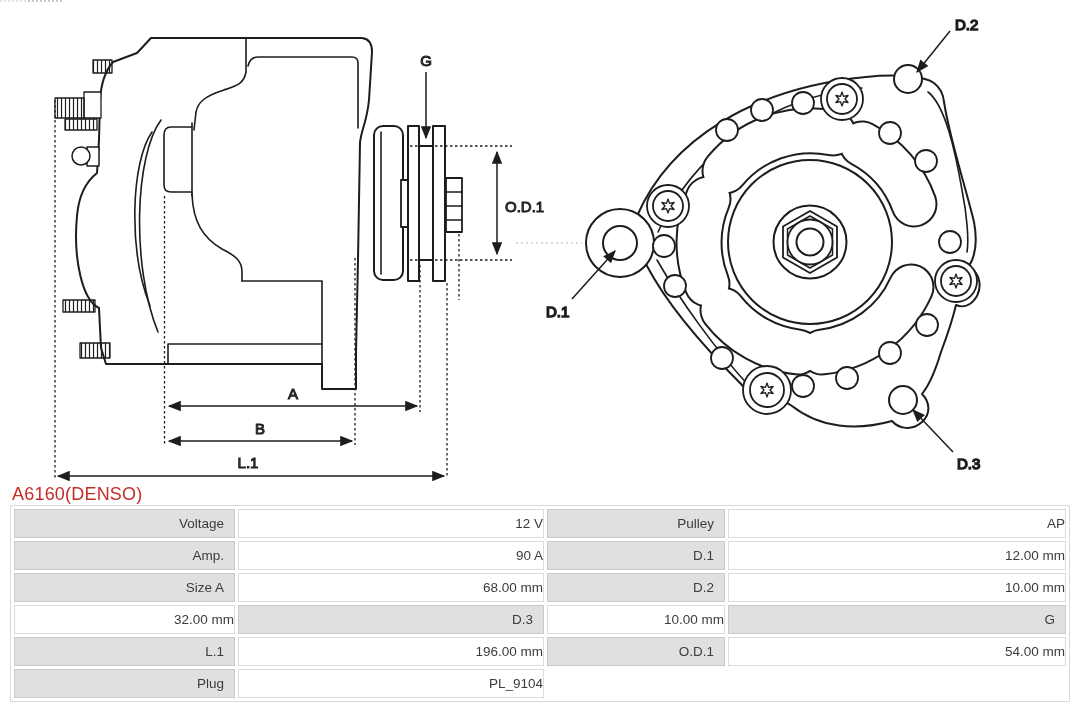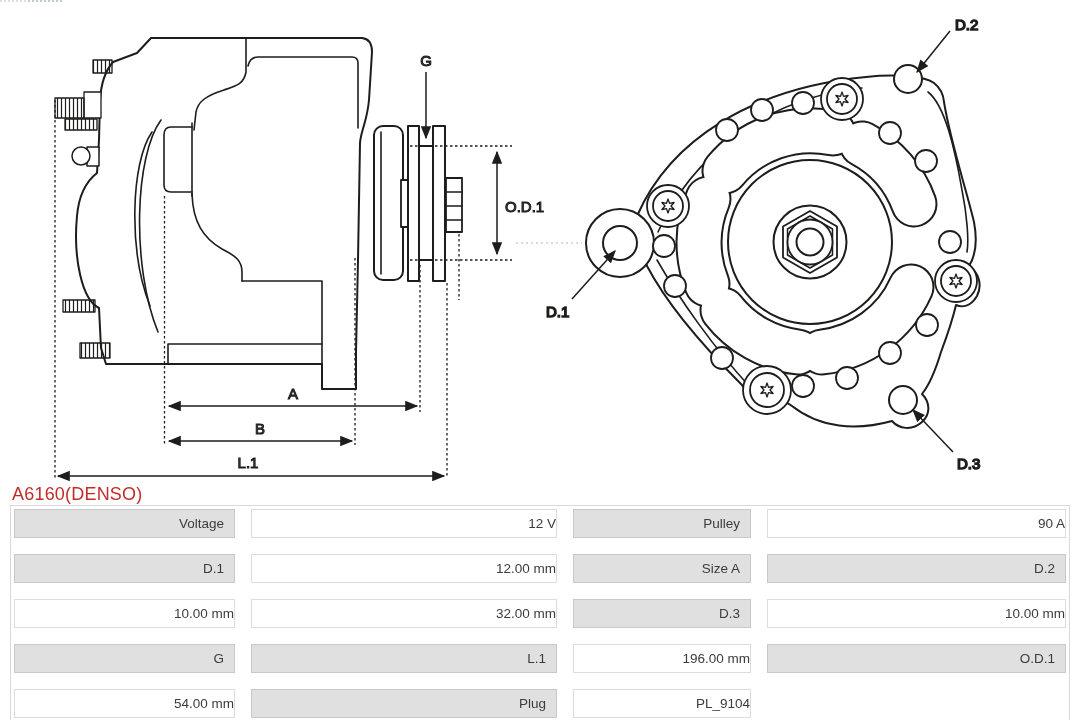--- a/index.html
+++ b/index.html
@@ -1,20 +1,20 @@
 <!DOCTYPE html>
 <html><head>
 <meta charset="utf-8">
 <style>
   html,body{margin:0;padding:0;background:#ffffff;}
   body{width:1080px;height:720px;overflow:hidden;font-family:"Liberation Sans",sans-serif;}
   .drawing-area{width:1080px;height:482px;position:relative;}
   .part-title{margin:2px 0 0 12px;font-size:18px;font-weight:500;color:#c32d28;letter-spacing:.2px;}
   .spec-wrap{margin:0 10px;border:1px solid #d9d9d9;background:#fff;padding:3px;}
-  .spec-grid{display:grid;grid-template-columns:221px 306px 178px 1fr;gap:16px;}
+  .spec-grid{display:grid;grid-template-columns:221px 306px 178px 1fr;gap:3px;}
   .cell{height:29px;display:flex;align-items:center;justify-content:flex-end;font-size:13.5px;color:#3c3c3c;box-sizing:border-box;}
   .label-cell{background:#e0e0e0;border:1px solid #c9c9c9;padding-right:10px;}
   .value-cell{background:#ffffff;border:1px solid #dcdcdc;padding-right:0;}
   svg text{font-family:"Liberation Sans",sans-serif;font-size:15px;fill:#474747;}
 </style>
 </head>
 <body>
 
 <div class="drawing-area">
 <svg width="1080" height="482" viewBox="0 0 1080 482">
@@ -193,24 +193,27 @@
 </svg>
 </div>
 
 <h1 class="part-title">A6160(DENSO)</h1>
 
 <div class="spec-wrap">
   <div class="spec-grid">
       <div class="cell label-cell">Voltage</div>
       <div class="cell value-cell">12 V</div>
       <div class="cell label-cell">Pulley</div>
+      <div class="cell value-cell">AP</div>
+      <div class="cell label-cell">Amp.</div>
       <div class="cell value-cell">90 A</div>
       <div class="cell label-cell">D.1</div>
       <div class="cell value-cell">12.00 mm</div>
       <div class="cell label-cell">Size A</div>
+      <div class="cell value-cell">68.00 mm</div>
       <div class="cell label-cell">D.2</div>
       <div class="cell value-cell">10.00 mm</div>
       <div class="cell value-cell">32.00 mm</div>
       <div class="cell label-cell">D.3</div>
       <div class="cell value-cell">10.00 mm</div>
       <div class="cell label-cell">G</div>
       <div class="cell label-cell">L.1</div>
       <div class="cell value-cell">196.00 mm</div>
       <div class="cell label-cell">O.D.1</div>
       <div class="cell value-cell">54.00 mm</div>

